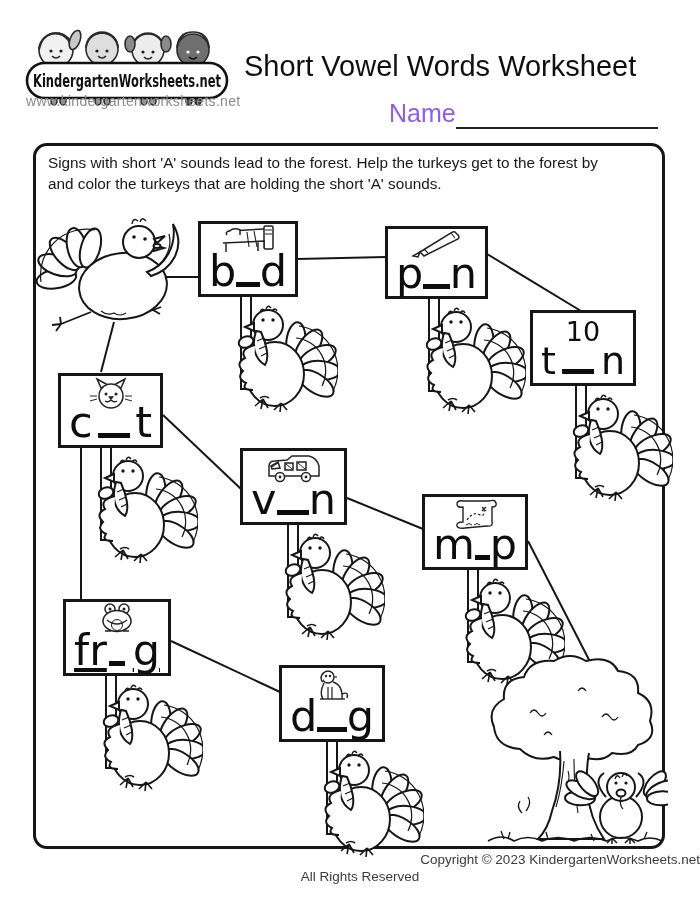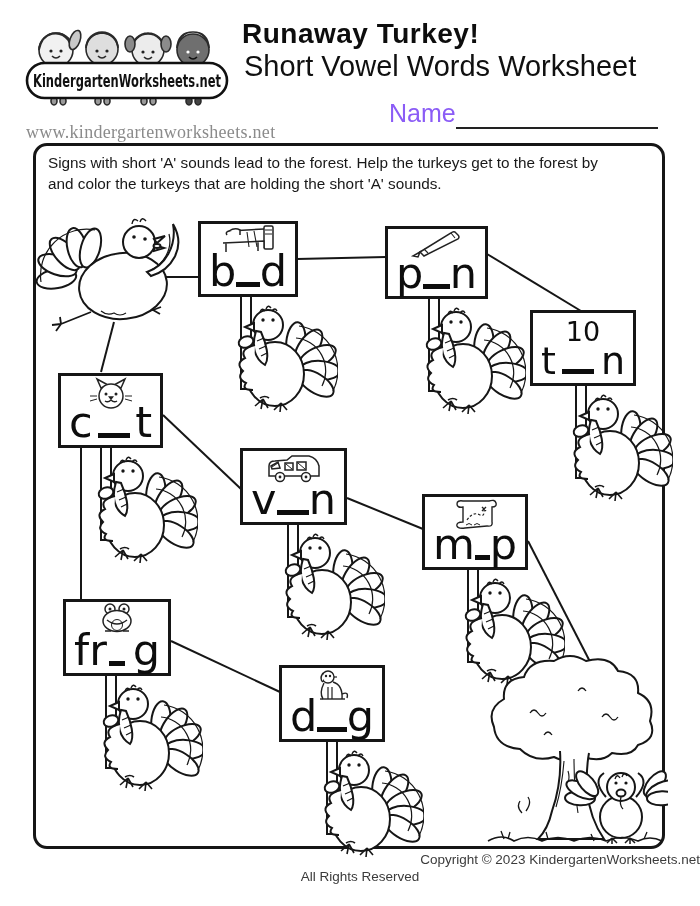--- a/index.html
+++ b/index.html
@@ -1,21 +1,21 @@
 <!DOCTYPE html>
 <html><head>
 <meta charset="utf-8">
 <style>
   html,body{margin:0;padding:0;background:#fff;}
   .page{position:relative;width:700px;height:906px;background:#fff;overflow:hidden;
         font-family:"Liberation Sans",sans-serif;color:#141414;}
   .abs{position:absolute;}
 
   
-  .site-url{position:absolute;left:26px;top:122px;font-size:18px;color:#8b8b8b;letter-spacing:.3px;font-family:Liberation Serif, serif;}
+  .site-url{position:absolute;left:26px;top:93px;font-size:14px;color:#8b8b8b;letter-spacing:.3px;}
   .title{position:absolute;left:242px;top:18px;font-size:28px;font-weight:bold;letter-spacing:.5px;color:#0d0d0d;}
   .subtitle{position:absolute;left:244px;top:50px;font-size:29px;font-weight:normal;color:#101010;}
   .name-label{position:absolute;left:389px;top:99px;font-size:25px;color:#8b5cf6;}
   .name-line{position:absolute;left:456px;top:127px;width:202px;height:2px;background:#222;}
 
   
   .frame{position:absolute;left:33px;top:143px;width:632px;height:706px;
          border:3px solid #161616;border-radius:14px;background:#fff;box-sizing:border-box;}
   .instr{position:absolute;left:48px;top:152px;font-size:15.3px;line-height:21px;color:#181818;white-space:nowrap;}
 
@@ -30,21 +30,21 @@
 
   
   .sign{position:absolute;background:#fff;border:3px solid #161616;box-sizing:border-box;
         z-index:5;display:flex;flex-direction:column;justify-content:flex-end;}
   .sign-img{position:absolute;left:0;right:0;top:1px;display:flex;justify-content:center;align-items:flex-start;height:32px;}
   .letters{display:flex;align-items:flex-end;justify-content:space-between;padding:0 8px 3px 8px;
            font-family:"DejaVu Sans",sans-serif;font-size:43px;line-height:.88;color:#0d0d0d;}
   .letters .blank{width:32px;height:5px;background:#0d0d0d;margin-bottom:4px;}
   .ten-label{font-family:"DejaVu Sans",sans-serif;font-size:27px;color:#0d0d0d;margin-top:2px;}
   .sign-tn .letters{font-size:38px;padding-bottom:5px;}
-  .sign-frg .letters{justify-content:space-between;}
+  .sign-frg .letters{justify-content:space-between;text-decoration:underline;}
   .sign-frg .blank{margin-left:2px;margin-right:8px;}
 
   .scene{z-index:4;}
 
   
   .foot1{position:absolute;left:0;top:852px;width:700px;text-align:right;font-size:13.5px;color:#3b3b3b;}
   .foot2{position:absolute;left:0;top:869px;width:700px;text-align:center;font-size:13.5px;color:#3b3b3b;padding-left:10px;}
 </style>
 </head>
 <body>
@@ -145,21 +145,20 @@
           <ellipse cx="129" cy="79" rx="3" ry="4"></ellipse>
         <ellipse cx="165" cy="79" rx="3" ry="4" fill="#444"></ellipse>
           <ellipse cx="174" cy="79" rx="3" ry="4" fill="#444"></ellipse>
       </g>
     </g>
     <rect x="3" y="41" width="200" height="35" rx="17.5" fill="#fff" stroke="#111" stroke-width="2.6"></rect>
     <text x="103" y="65" text-anchor="middle" font-family="DejaVu Sans, sans-serif" font-size="18" font-weight="bold" fill="#111" textLength="188" lengthAdjust="spacingAndGlyphs">KindergartenWorksheets.net</text>
   </svg>
   <div class="site-url">www.kindergartenworksheets.net</div>
 
-  <div class="title">Runaway Turkey!</div>
   <div class="subtitle">Short Vowel Words Worksheet</div>
   <div class="name-label">Name</div>
   <div class="name-line"></div>
 
   <div class="frame"></div>
 
   <div class="instr">
     <div>Signs with short 'A' sounds lead to the forest. Help the turkeys get to the forest by</div>
     <div>and color the turkeys that are holding the short 'A' sounds.</div>
   </div>

